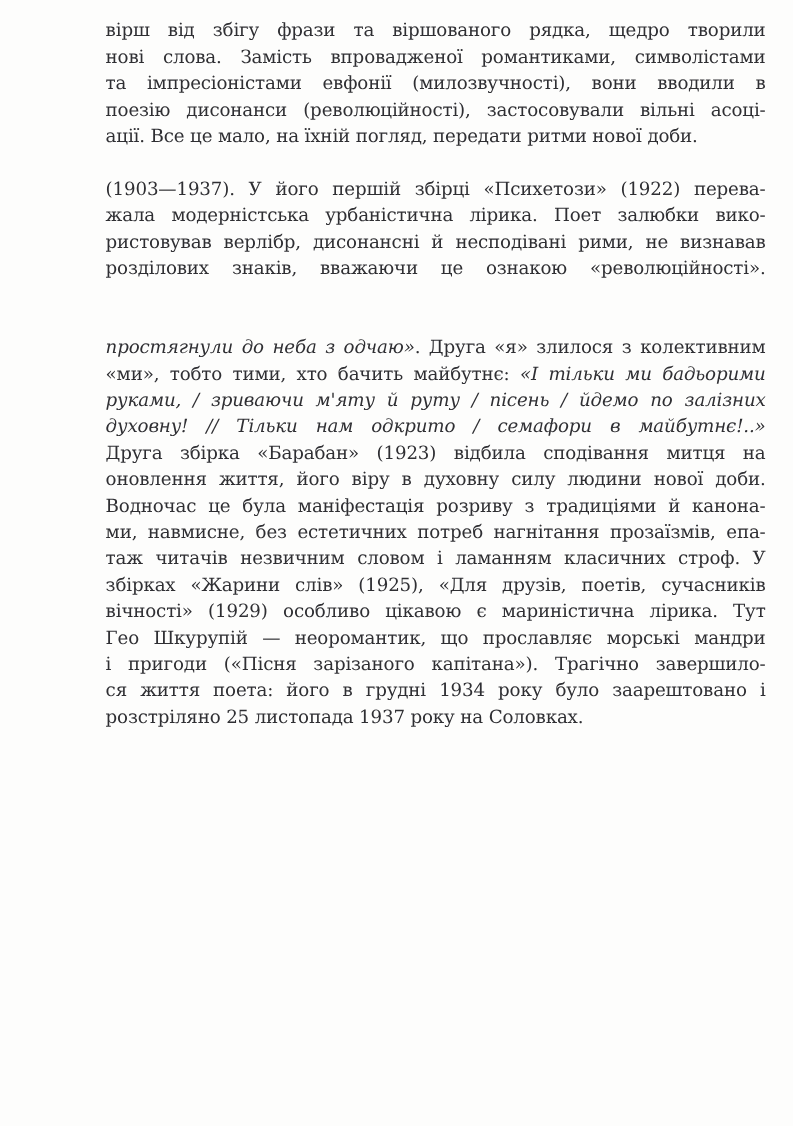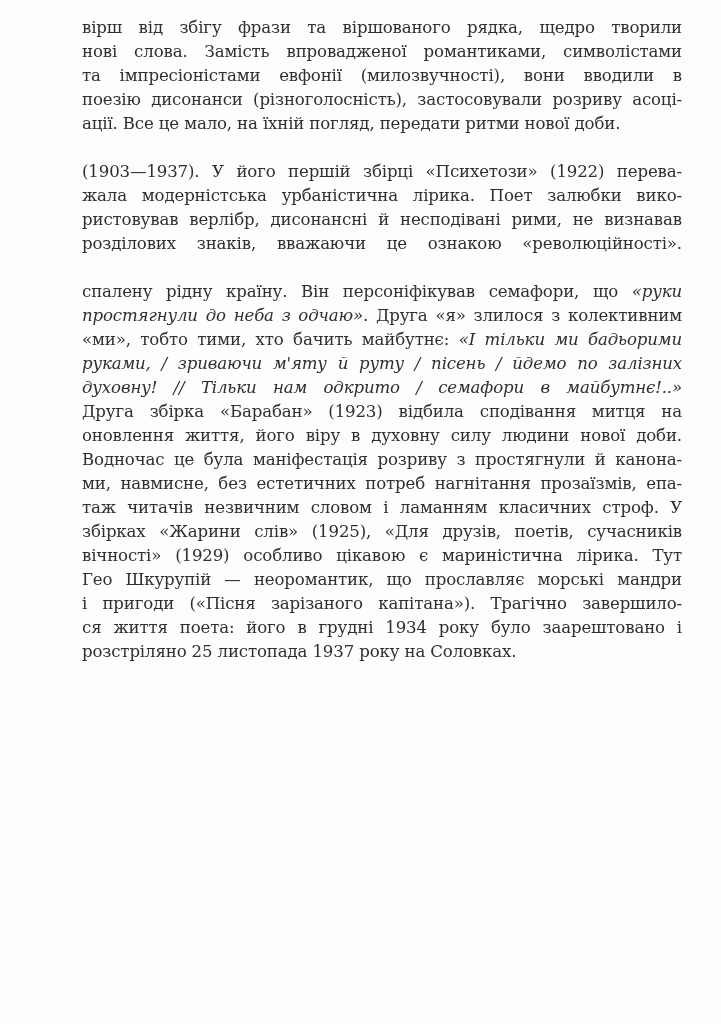--- a/index.html
+++ b/index.html
@@ -3,21 +3,21 @@
   <meta charset="utf-8">
   <style>
     html, body { margin: 0; padding: 0; }
     body {
       width: 721px; height: 1024px; overflow: hidden;
       background: #fdfdfc; position: relative;
       font-family: "DejaVu Serif", "Liberation Serif", serif;
       color: #2f2f33;
     }
     .page {
-      position: absolute; left: 2px; top: 0; width: 680px; height: 1024px;
+      position: absolute; left: 16px; top: 0; width: 680px; height: 1024px;
     }
     .line {
       position: absolute; left: 80px; width: 600px;
       font-size: 16.6px; line-height: 24px; white-space: nowrap;
       text-align: justify; text-align-last: justify;
       letter-spacing: -0.15px;
     }
     .line.last { text-align-last: left; }
     .line.indent { left: 102px; width: 578px; }
     .it { font-style: italic; }
@@ -26,35 +26,34 @@
 </head>
 <body>
 
 <div class="page">
 
   <div id="wm-layer"></div>
 
   <div class="line" style="top:16px">вірш від збігу фрази та віршованого рядка, щедро творили</div>
   <div class="line" style="top:40px">нові слова. Замість впровадженої романтиками, символістами</div>
   <div class="line" style="top:64px">та імпресіоністами евфонії (милозвучності), вони вводили в</div>
-  <div class="line" style="top:88px">поезію дисонанси (різноголосність), застосовували розриву асоці-</div>
+  <div class="line" style="top:88px">поезію дисонанси (революційності), застосовували вільні асоці-</div>
   <div class="line last" style="top:112px">ації. Все це мало, на їхній погляд, передати ритми нової доби.</div>
 
   <div class="line" style="top:160px">(1903—1937). У його першій збірці «Психетози» (1922) перева-</div>
   <div class="line" style="top:184px">жала модерністська урбаністична лірика. Поет залюбки вико-</div>
   <div class="line" style="top:208px">ристовував верлібр, дисонансні й несподівані рими, не визнавав</div>
   <div class="line" style="top:232px">розділових знаків, вважаючи це ознакою «революційності».</div>
-  <div class="line" style="top:280px"><span>спалену рідну країну. Він персоніфікував семафори, що </span><span class="it">«руки</span></div>
   <div class="line" style="top:304px"><span class="it">простягнули до неба з одчаю»</span><span>. Друга «я» злилося з колективним</span></div>
   <div class="line" style="top:328px"><span>«ми», тобто тими, хто бачить майбутнє: </span><span class="it">«І тільки ми бадьорими</span></div>
   <div class="line it" style="top:352px">руками, / зриваючи м'яту й руту / пісень / йдемо по залізних</div>
   <div class="line it" style="top:376px">духовну! // Тільки нам одкрито / семафори в майбутнє!..»</div>
   <div class="line" style="top:400px">Друга збірка «Барабан» (1923) відбила сподівання митця на</div>
   <div class="line" style="top:424px">оновлення життя, його віру в духовну силу людини нової доби.</div>
-  <div class="line" style="top:448px">Водночас це була маніфестація розриву з простягнули й канона-</div>
+  <div class="line" style="top:448px">Водночас це була маніфестація розриву з традиціями й канона-</div>
   <div class="line" style="top:472px">ми, навмисне, без естетичних потреб нагнітання прозаїзмів, епа-</div>
   <div class="line" style="top:496px">таж читачів незвичним словом і ламанням класичних строф. У</div>
   <div class="line" style="top:520px">збірках «Жарини слів» (1925), «Для друзів, поетів, сучасників</div>
   <div class="line" style="top:544px">вічності» (1929) особливо цікавою є мариністична лірика. Тут</div>
   <div class="line" style="top:568px">Гео Шкурупій — неоромантик, що прославляє морські мандри</div>
   <div class="line" style="top:592px">і пригоди («Пісня зарізаного капітана»). Трагічно завершило-</div>
   <div class="line" style="top:616px">ся життя поета: його в грудні 1934 року було заарештовано і</div>
   <div class="line last" style="top:640px">розстріляно 25 листопада 1937 року на Соловках.</div>
 
 </div>

